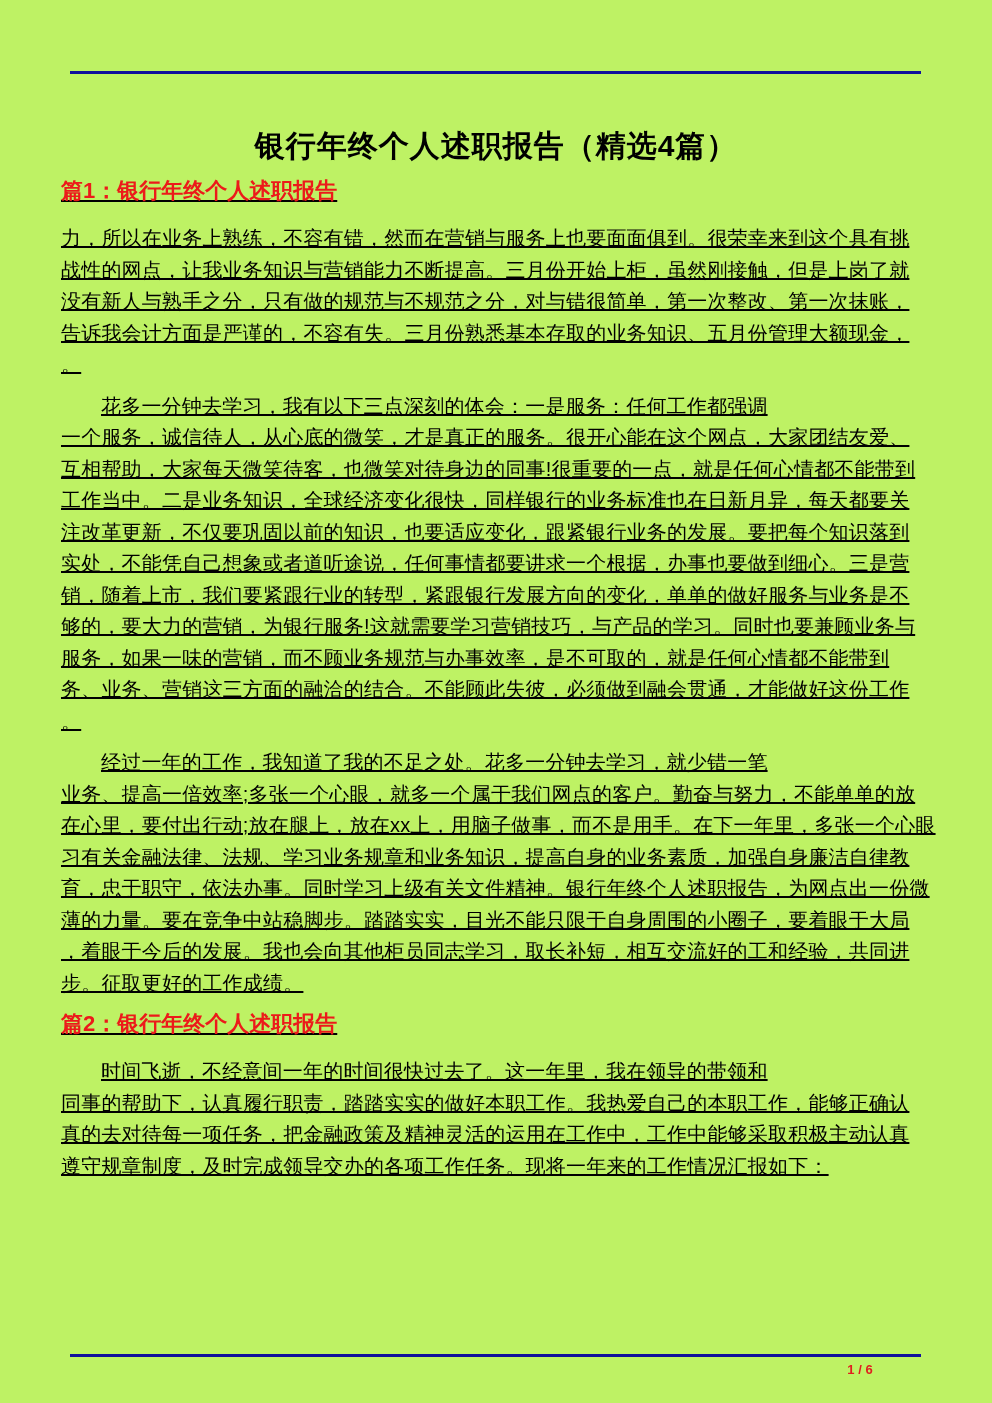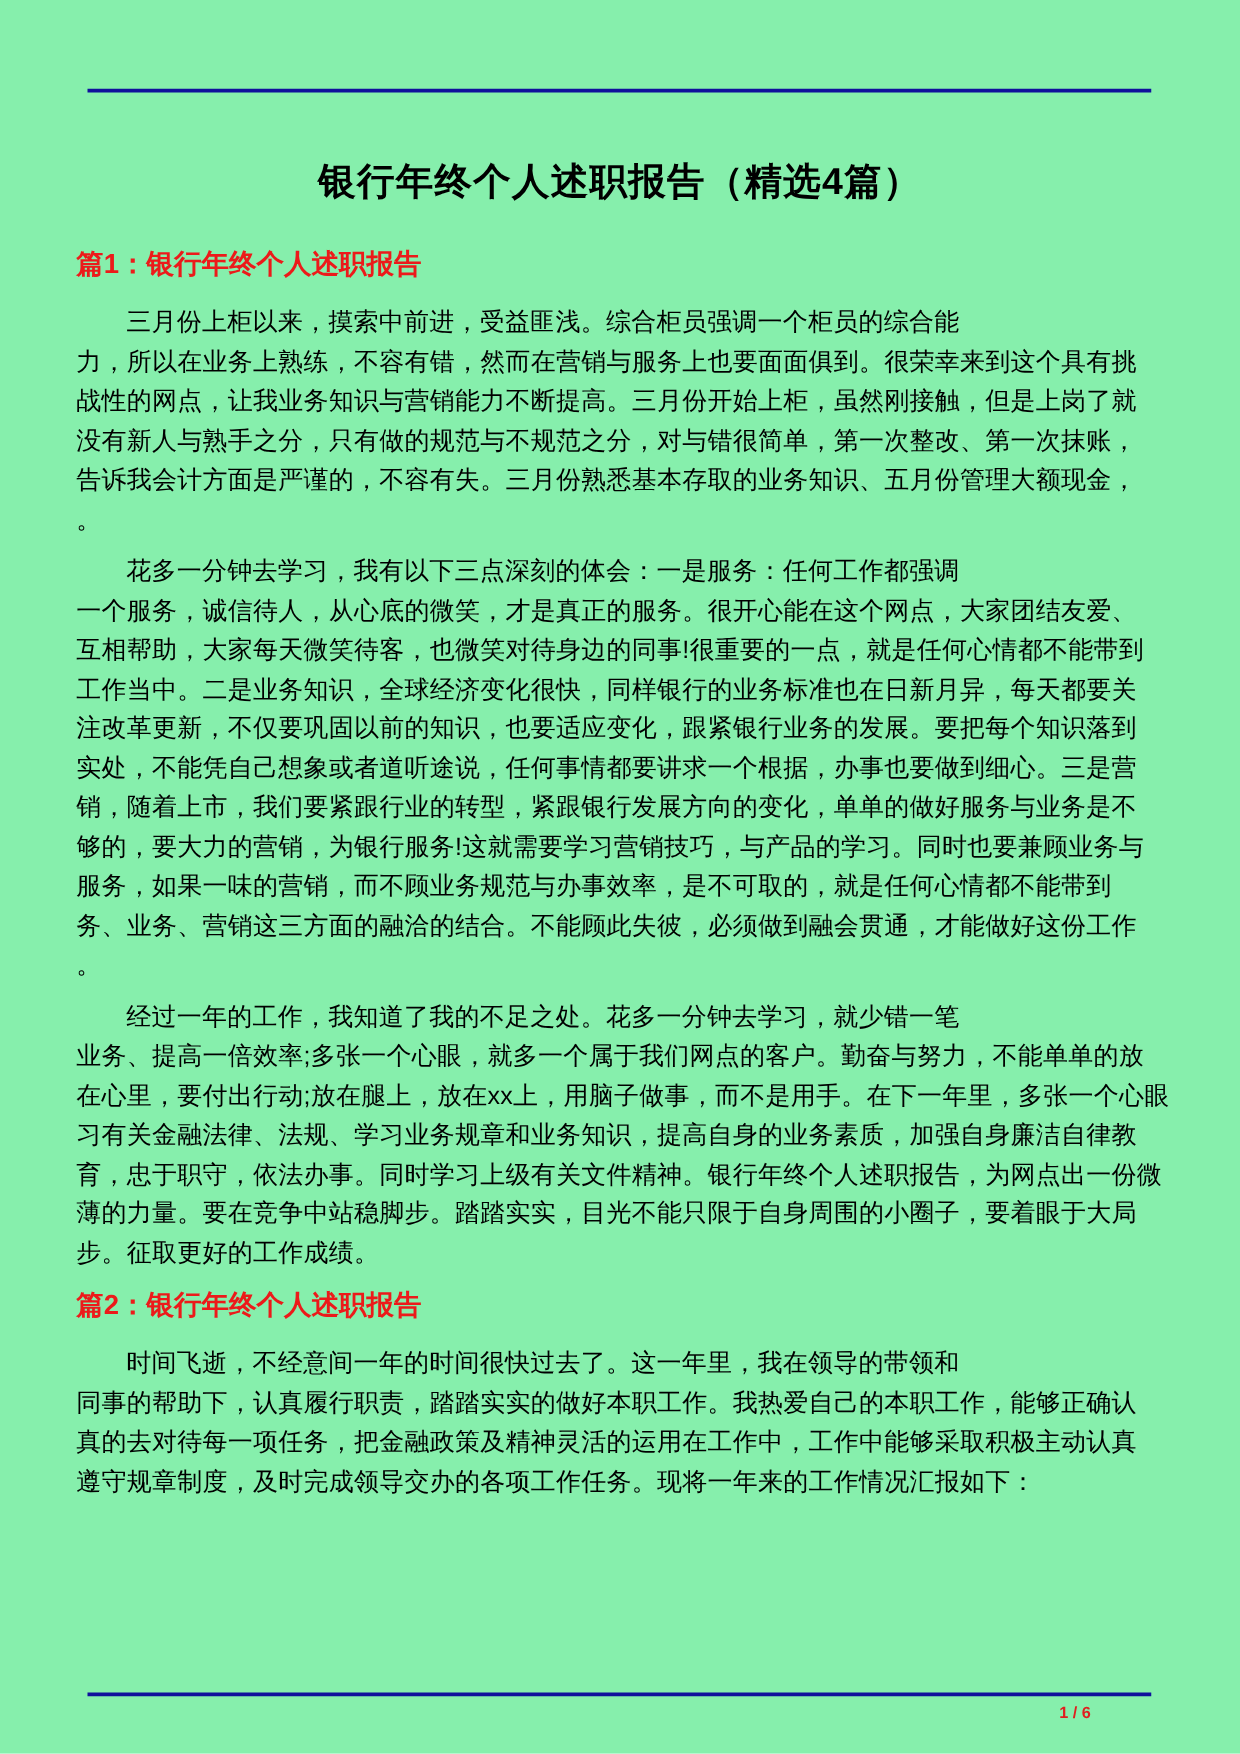--- a/index.html
+++ b/index.html
@@ -10,21 +10,21 @@
   * { box-sizing: border-box; }
   html, body {
     margin: 0;
     padding: 0;
     background: #ffffff;
   }
   .page {
     position: relative;
     width: 992px;
     height: 1403px;
-    background: #86efac;
+    background: #bef264;
     color: #000000;
     font-family: "Liberation Sans", "DejaVu Sans", sans-serif;
     overflow: hidden;
   }
   .rule {
     position: absolute;
     left: 70px;
     width: 851px;
     height: 3px;
     background: var(--rule-blue);
@@ -39,23 +39,24 @@
     margin: 0;
     text-align: center;
     font-size: 30px;
     line-height: 38px;
     font-weight: bold;
     letter-spacing: 1px;
     white-space: nowrap;
   }
   .sections {
     position: absolute;
-    top: 196px;
+    top: 176px;
     left: 61px;
     width: 866px;
+    text-decoration: underline;
   }
   .section-heading {
     font-size: 22px;
     line-height: 30px;
     font-weight: bold;
     color: var(--heading-red);
     margin: 0 0 17px 0;
     white-space: nowrap;
   }
   .para {
@@ -86,21 +87,20 @@
 </style>
 </head>
 <body>
 
 <div class="page">
   <div class="rule rule-top"></div>
   <h1 class="doc-title">银行年终个人述职报告（精选4篇）</h1>
   <div class="sections" id="sections">
       <div class="section-heading">篇1：银行年终个人述职报告</div>
       <div class="para">
-        <div class="line indent">三月份上柜以来，摸索中前进，受益匪浅。综合柜员强调一个柜员的综合能</div>
         <div class="line">力，所以在业务上熟练，不容有错，然而在营销与服务上也要面面俱到。很荣幸来到这个具有挑</div>
         <div class="line">战性的网点，让我业务知识与营销能力不断提高。三月份开始上柜，虽然刚接触，但是上岗了就</div>
         <div class="line">没有新人与熟手之分，只有做的规范与不规范之分，对与错很简单，第一次整改、第一次抹账，</div>
         <div class="line">告诉我会计方面是严谨的，不容有失。三月份熟悉基本存取的业务知识、五月份管理大额现金，</div>
         <div class="line">。</div>
       </div>
       <div class="para">
         <div class="line indent">花多一分钟去学习，我有以下三点深刻的体会：一是服务：任何工作都强调</div>
         <div class="line">一个服务，诚信待人，从心底的微笑，才是真正的服务。很开心能在这个网点，大家团结友爱、</div>
         <div class="line">互相帮助，大家每天微笑待客，也微笑对待身边的同事!很重要的一点，就是任何心情都不能带到</div>
@@ -113,20 +113,21 @@
         <div class="line">务、业务、营销这三方面的融洽的结合。不能顾此失彼，必须做到融会贯通，才能做好这份工作</div>
         <div class="line">。</div>
       </div>
       <div class="para">
         <div class="line indent">经过一年的工作，我知道了我的不足之处。花多一分钟去学习，就少错一笔</div>
         <div class="line">业务、提高一倍效率;多张一个心眼，就多一个属于我们网点的客户。勤奋与努力，不能单单的放</div>
         <div class="line">在心里，要付出行动;放在腿上，放在xx上，用脑子做事，而不是用手。在下一年里，多张一个心眼</div>
         <div class="line">习有关金融法律、法规、学习业务规章和业务知识，提高自身的业务素质，加强自身廉洁自律教</div>
         <div class="line">育，忠于职守，依法办事。同时学习上级有关文件精神。银行年终个人述职报告，为网点出一份微</div>
         <div class="line">薄的力量。要在竞争中站稳脚步。踏踏实实，目光不能只限于自身周围的小圈子，要着眼于大局</div>
+        <div class="line">，着眼于今后的发展。我也会向其他柜员同志学习，取长补短，相互交流好的工和经验，共同进</div>
         <div class="line">步。征取更好的工作成绩。</div>
       </div>
       <div class="section-heading">篇2：银行年终个人述职报告</div>
       <div class="para">
         <div class="line indent">时间飞逝，不经意间一年的时间很快过去了。这一年里，我在领导的带领和</div>
         <div class="line">同事的帮助下，认真履行职责，踏踏实实的做好本职工作。我热爱自己的本职工作，能够正确认</div>
         <div class="line">真的去对待每一项任务，把金融政策及精神灵活的运用在工作中，工作中能够采取积极主动认真</div>
         <div class="line">遵守规章制度，及时完成领导交办的各项工作任务。现将一年来的工作情况汇报如下：</div>
       </div>
     </div>

